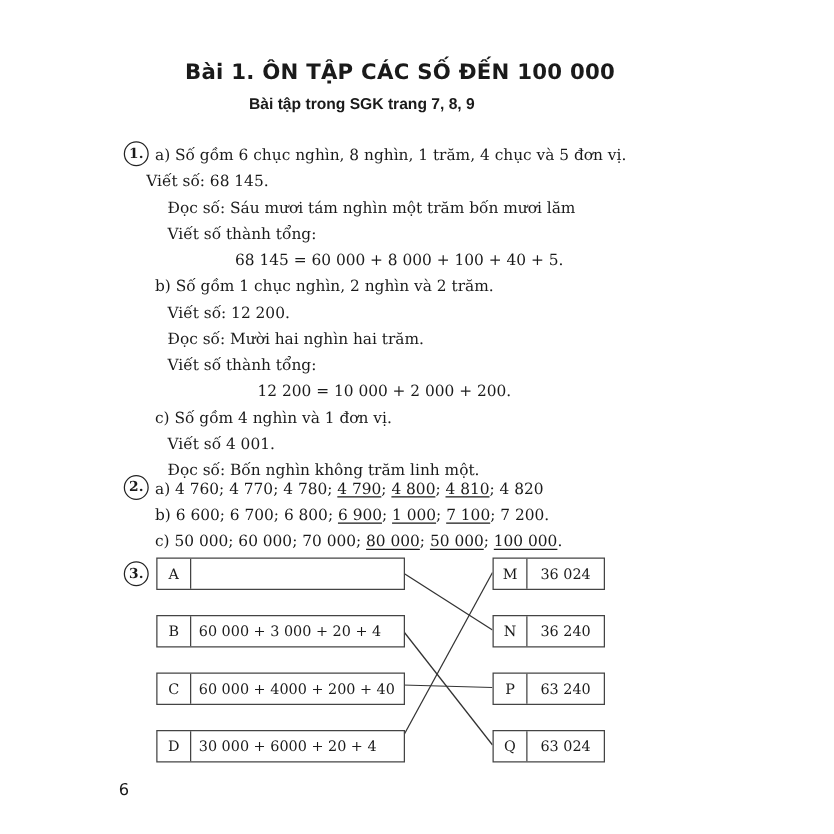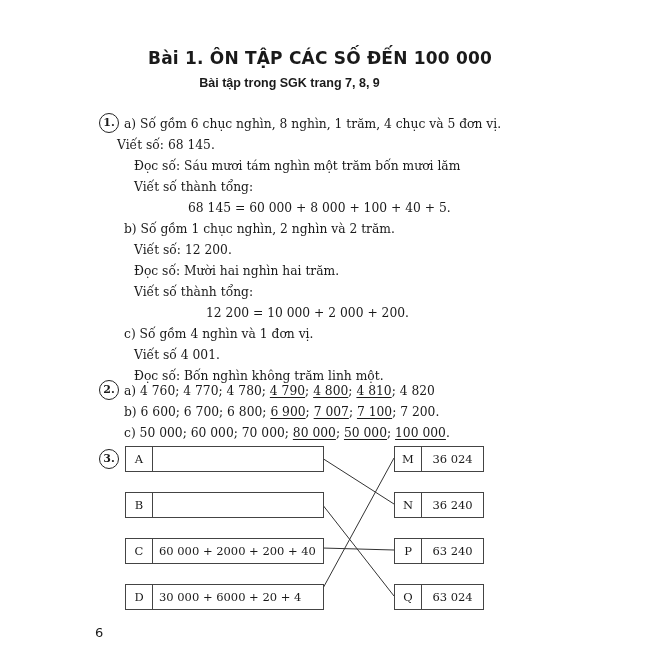--- a/index.html
+++ b/index.html
@@ -65,21 +65,21 @@
   <span>4 760; 4 770; 4 780;</span>
   <u>4 790</u>;
   <u>4 800</u>;
   <u>4 810</u>;
   <span>4 820</span>
 </div>
 <div class="line seq" style="left:124px; top:404px;">
   <span>b)</span>
   <span>6 600; 6 700; 6 800;</span>
   <u>6 900</u>;
-  <u>7 007</u>;
+  <u>1 000</u>;
   <u>7 100</u>;
   <span>7 200.</span>
 </div>
 <div class="line seq" style="left:124px; top:425px;">
   <span>c)</span>
   <span>50 000; 60 000; 70 000;</span>
   <u>80 000</u>;
   <u>50 000</u>;
   <u>100 000</u><span>.</span>
 </div>
@@ -95,24 +95,25 @@
   <line x1="322" y1="548" x2="394" y2="550" stroke="#333" stroke-width="1"></line>
 
   <line x1="322" y1="590" x2="394" y2="458" stroke="#333" stroke-width="1"></line>
 </svg>
 
 <div class="box" style="left:125px; top:446px; width:197px;">
   <div class="lbl">A</div>
 </div>
 <div class="box" style="left:125px; top:492px; width:197px;">
   <div class="lbl">B</div>
+  <div class="val">60 000 + 3 000 + 20 + 4</div>
 </div>
 <div class="box" style="left:125px; top:538px; width:197px;">
   <div class="lbl">C</div>
-  <div class="val">60 000 + 2000 + 200 + 40</div>
+  <div class="val">60 000 + 4000 + 200 + 40</div>
 </div>
 <div class="box" style="left:125px; top:584px; width:197px;">
   <div class="lbl">D</div>
   <div class="val">30 000 + 6000 + 20 + 4</div>
 </div>
 
 <div class="box right" style="left:394px; top:446px; width:88px;">
   <div class="lbl">M</div>
   <div class="val">36 024</div>
 </div>

